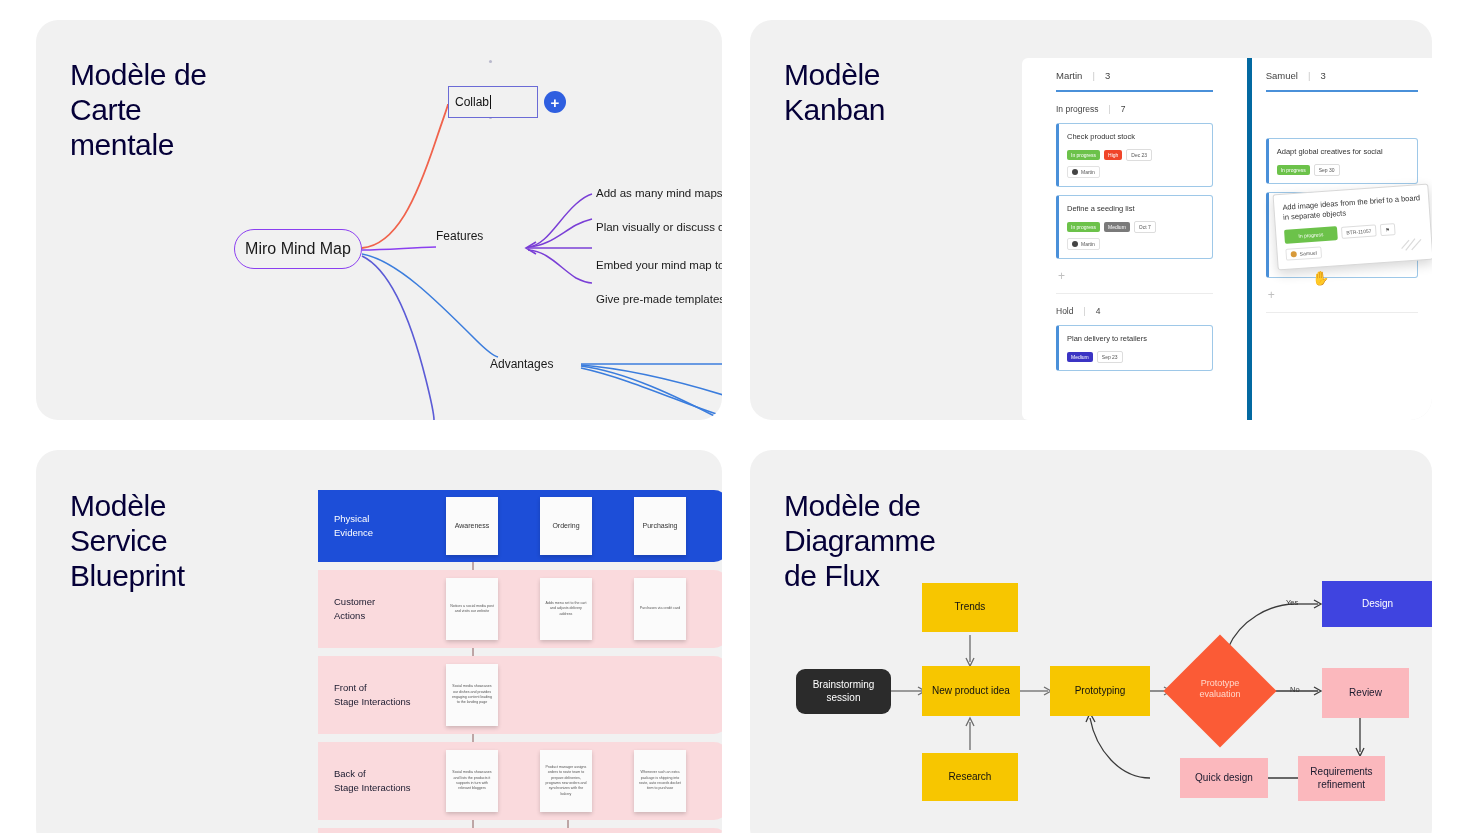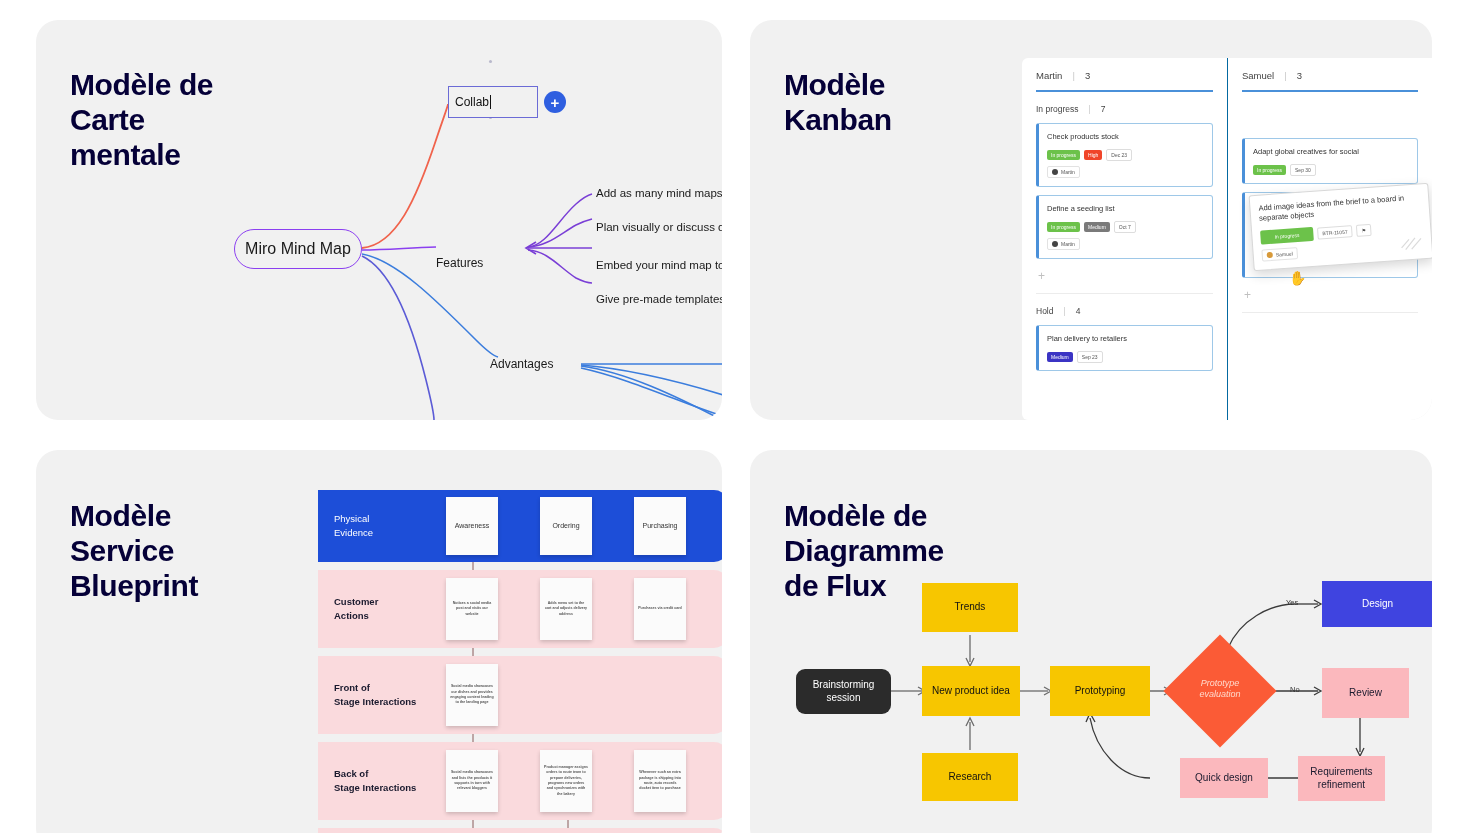--- a/index.html
+++ b/index.html
@@ -21,26 +21,25 @@
     overflow: hidden;
   }
   .p-mindmap  { left: 36px;  top: 20px;  width: 686px; height: 400px; }
   .p-kanban   { left: 750px; top: 20px;  width: 682px; height: 400px; }
   .p-blueprint{ left: 36px;  top: 450px; width: 686px; height: 400px; }
   .p-flow     { left: 750px; top: 450px; width: 682px; height: 400px; }
 
   .ttl {
     position: absolute;
     left: 34px; top: 38px;
-    font-size: 30px; font-weight: bold;
+    font-size: 30px; font-weight: normal;
     line-height: 1.16;
     color: #050038;
     letter-spacing: -0.4px;
     white-space: pre-line;
-    margin-top: 10px;
   }
   .p-blueprint .ttl, .p-flow .ttl { top: 39px; }
 
   
   .mm-stage { position: absolute; inset: 0; }
   .mm-svg { position: absolute; left: 0; top: 0; }
   .mm-root {
     position: absolute; left: 198px; top: 209px;
     width: 128px; height: 40px;
     border: 1.6px solid #8b3ff0; border-radius: 20px;
@@ -82,22 +81,22 @@
 
   
   .kb-wrap {
     position: absolute; left: 272px; top: 38px;
     width: 410px; height: 362px;
     background: #ffffff;
     border-radius: 6px 0 0 6px;
     overflow: hidden;
     display: flex;
   }
-  .kb-col { width: 205px; padding: 12px 14px 0 14px; position: relative; }
-  .kb-col + .kb-col { border-left: 1px solid #0369a1; }
+  .kb-col { width: 205px; padding: 12px 14px 0 14px; position: relative; margin-left: 20px; }
+  .kb-col + .kb-col { border-left: 5px solid #0369a1; }
   .kb-colhead {
     display: flex; align-items: center; gap: 10px;
     font-size: 9.5px; color: #444; padding-bottom: 9px;
   }
   .kb-colhead .sep { color: #c9c9c9; }
   .kb-rule { height: 2px; background: #4a90d9; margin-bottom: 12px; }
   .kb-secthead {
     display: flex; align-items: center; gap: 10px;
     font-size: 8.5px; color: #444; margin-bottom: 9px;
   }
@@ -156,21 +155,21 @@
     width: 410px; height: 360px;
     overflow: hidden;
   }
   .bp-row {
     position: relative;
     border-radius: 0 14px 14px 0;
     margin-bottom: 8px;
     height: 78px;
   }
   .bp-row.head { background: #1d4ed8; color: #fff; height: 72px; }
-  .bp-row.body { background: #fadadd; color: #1a1a2e; font-weight: bold; }
+  .bp-row.body { background: #fadadd; color: #1a1a2e; }
   .bp-rowlabel {
     position: absolute; left: 16px; top: 50%;
     transform: translateY(-50%);
     font-size: 9.5px; line-height: 1.45; white-space: pre-line;
   }
   .bp-note {
     position: absolute; top: 50%; transform: translateY(-50%);
     background: #fbfbfb; box-shadow: 0 2px 4px rgba(0,0,0,.18);
     display: flex; align-items: center; justify-content: center;
     text-align: center;
@@ -197,21 +196,20 @@
     position: absolute;
     width: 80px; height: 80px;
     background: #fb5b36;
     transform: rotate(45deg);
   }
   .fl-diamond-label {
     position: absolute;
     width: 110px; text-align: center;
     font-size: 9px; line-height: 1.25; color: #ffd9cc;
     white-space: pre-line;
-    font-style: italic;
   }
   .fl-edgelabel {
     position: absolute; font-size: 7.5px; color: #333;
   }
 </style>
 </head>
 <body>
 
 <div class="grid">
 
@@ -253,21 +251,21 @@
 
       <div class="mm-input">
         <span>Collab</span>
           <span class="mm-caret"></span>
       </div>
 
       <div class="mm-plus">
         <span>+</span>
       </div>
 
-      <div class="mm-lbl mm-node" style="left:400px;top:236px;">Features</div>
+      <div class="mm-lbl mm-node" style="left:400px;top:209px;">Features</div>
       <div class="mm-lbl mm-node" style="left:440px;top:337px;margin-left:14px;">Advantages</div>
 
       <div class="mm-lbl" style="left:560px;top:167px;">Add as many mind maps as you</div>
       <div class="mm-lbl" style="left:560px;top:201px;">Plan visually or discuss designs</div>
       <div class="mm-lbl" style="left:560px;top:239px;">Embed your mind map to exter</div>
       <div class="mm-lbl" style="left:560px;top:273px;">Give pre-made templates a try</div>
     </div>
   </div>
 
   <div class="panel p-kanban">
@@ -284,21 +282,21 @@
         </div>
         <div class="kb-rule"></div>
 
         <div class="kb-secthead">
           <span>In progress</span>
           <span class="sep">|</span>
           <span>7</span>
         </div>
 
         <div class="kb-card">
-          <div class="kb-card-title">Check products stock</div>
+          <div class="kb-card-title">Check product stock</div>
           <div class="kb-badges">
             <span class="kb-badge" style="background:#6cc24a">In progress</span>
             <span class="kb-badge" style="background:#f0452a">High</span>
             <span class="kb-badge plain">Dec 23</span>
           </div>
           <div class="kb-assignee">
             <span class="kb-ava"></span>
             <span>Martin</span>
           </div>
         </div>

